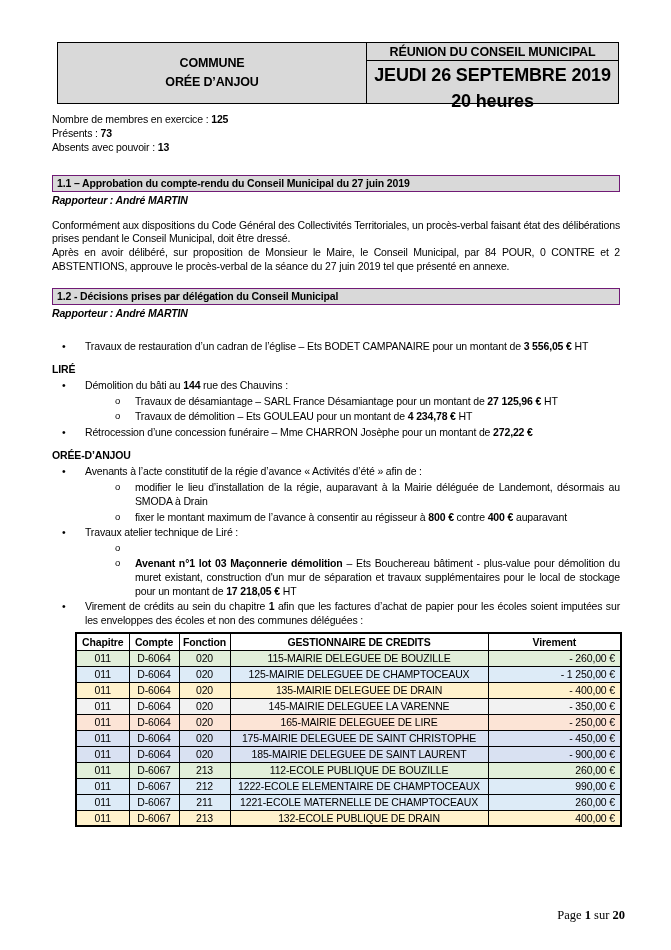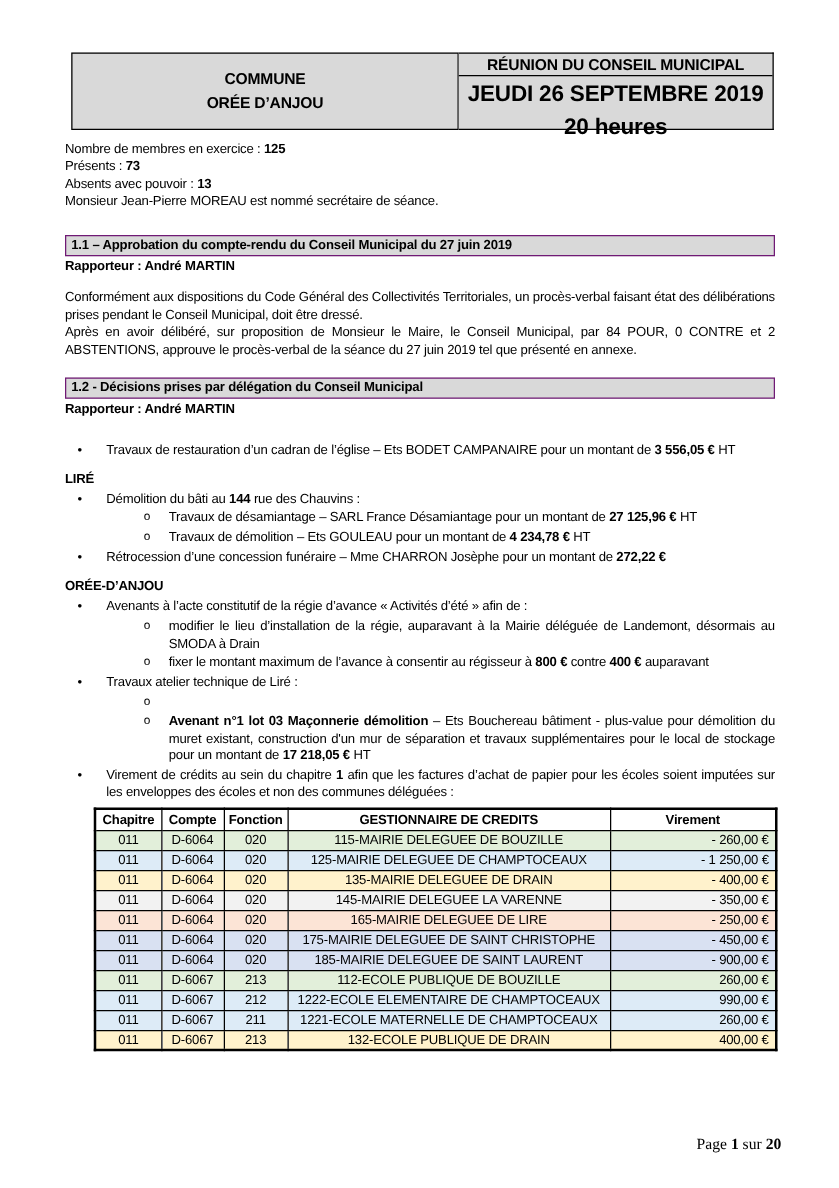--- a/index.html
+++ b/index.html
@@ -27,21 +27,21 @@
   
   .attendance { margin-top:9px; font-size:10.5px; line-height:1.32; }
 
   
   .section-bar {
     background:#D9D9D9; border:1px solid #701a75;
     font-weight:bold; font-size:10.5px; padding:1px 4px 2px;
   }
   .bar-1 { margin-top:20px; }
   .bar-2 { margin-top:14px; }
-  .rapporteur { font-weight:bold; font-size:10.5px; margin-top:2px; }
+  .rapporteur { font-weight:bold; font-size:10.5px; margin-top:2px;font-style:italic; }
 
   .paragraphs { margin-top:13px; font-size:10.5px; line-height:1.32; }
   .para { text-align:justify; }
 
   
   .decisions { margin-top:21px; font-size:10.5px; line-height:1.32; }
   .group-heading { font-weight:bold; margin-top:9px; margin-bottom:1px; }
   .decisions > .group-heading:first-child { margin-top:0; }
   .brow { display:flex; margin-top:2px; }
   .bullet-item > .marker { flex:0 0 33px; padding-left:10px; }
@@ -86,21 +86,20 @@
         <div>JEUDI 26 SEPTEMBRE 2019</div>
         <div>20 heures</div>
       </div>
     </div>
   </div>
 
   <div class="attendance" id="attendance">
       <div class="att-line"><span>Nombre de membres en exercice : </span><span class="b">125</span></div>
       <div class="att-line"><span>Présents : </span><span class="b">73</span></div>
       <div class="att-line"><span>Absents avec pouvoir : </span><span class="b">13</span></div>
-      <div class="att-line"><span>Monsieur Jean-Pierre MOREAU est nommé secrétaire de séance.</span></div>
     </div>
 
   <div class="section-bar bar-1">1.1 – Approbation du compte-rendu du Conseil Municipal du 27 juin 2019</div>
   <div class="rapporteur">Rapporteur : André MARTIN</div>
   <div class="paragraphs" id="paras-1-1">
       <div class="para">Conformément aux dispositions du Code Général des Collectivités Territoriales, un procès-verbal faisant état des délibérations prises pendant le Conseil Municipal, doit être dressé.</div>
       <div class="para">Après en avoir délibéré, sur proposition de Monsieur le Maire, le Conseil Municipal, par 84 POUR, 0 CONTRE et 2 ABSTENTIONS, approuve le procès-verbal de la séance du 27 juin 2019  tel que présenté en annexe.</div>
     </div>
 
   <div class="section-bar bar-2">1.2 - Décisions prises par délégation du Conseil Municipal</div>

